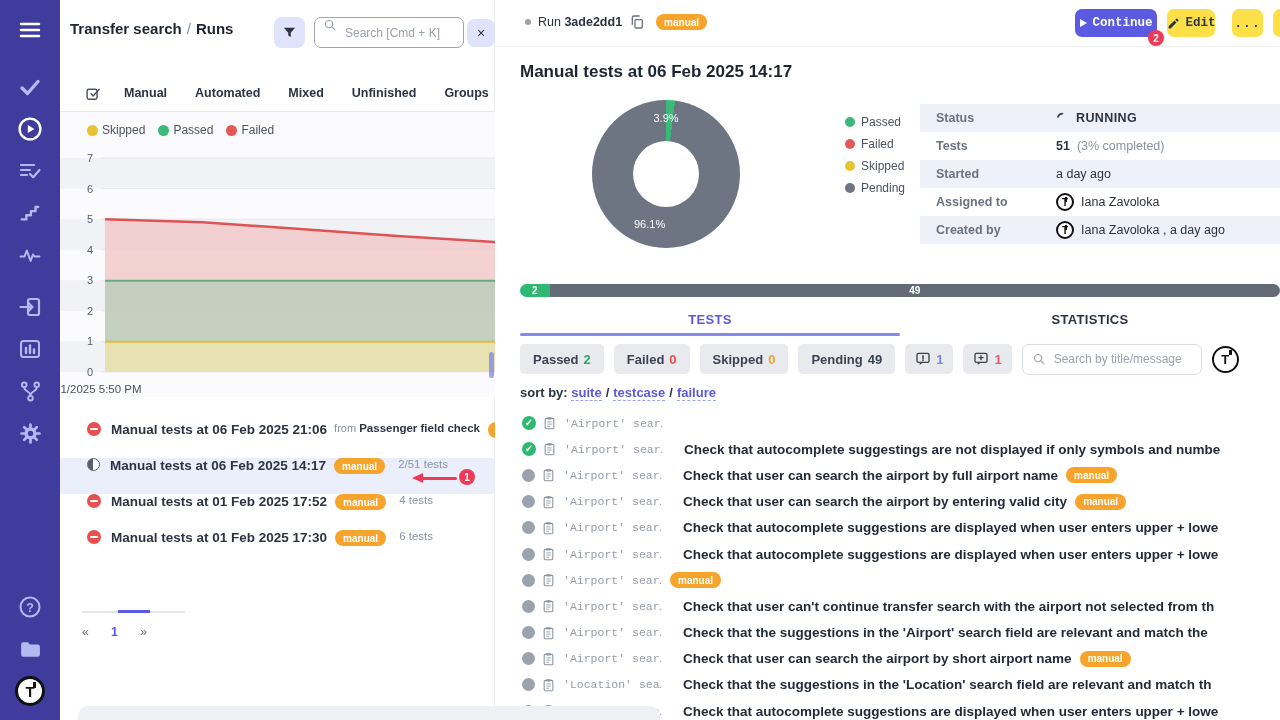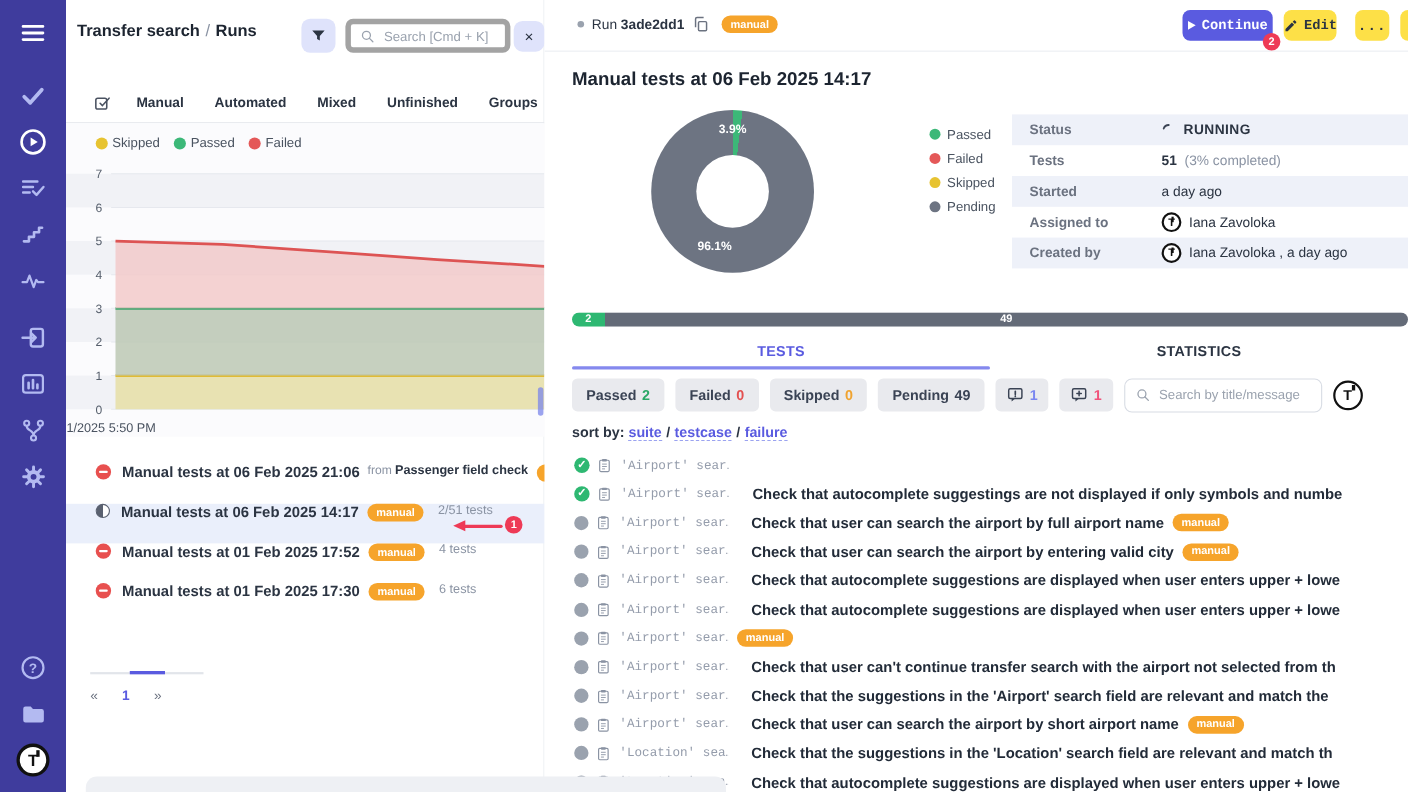--- a/index.html
+++ b/index.html
@@ -14,22 +14,22 @@
   .sb-spacer{flex:1;}
   .sb-logo{width:30px;height:30px;border-radius:50%;background:#fff;border:3px solid #111;
     display:flex;align-items:center;justify-content:center;font-weight:bold;font-size:15px;color:#111;position:relative;}
   .sb-logo i{position:absolute;right:6px;top:3px;width:3px;height:6px;background:#111;}
   
   .left-panel{position:absolute;left:60px;top:0;width:435px;height:720px;background:#fff;border-right:1px solid #eceef2;}
   .lp-breadcrumb{position:absolute;left:10px;top:20px;font-size:15px;font-weight:bold;color:#1c2430;}
   .lp-breadcrumb .slash{color:#8a93a3;font-weight:normal;margin:0 5px;}
   .btn-filter{position:absolute;left:214px;top:17px;width:31px;height:31px;border-radius:8px;background:#dfe3fb;
     display:flex;align-items:center;justify-content:center;cursor:pointer;}
-  .lp-search{position:absolute;left:254px;top:17px;width:150px;height:31px;border:5px solid #a3a3a3;border-radius:7px;
-    background:#fff;display:flex;align-items:center;padding:0 8px;gap:6px;}
+  .lp-search{position:absolute;left:254px;top:17px;width:150px;height:31px;border:1px solid #a3a3a3;border-radius:7px;
+    background:#fff;display:flex;padding:0 8px;gap:6px;}
   .lp-search input{border:none;outline:none;width:100px;font-size:12px;color:#2a3342;font-family:"Liberation Sans",sans-serif;background:transparent;}
   .lp-search input::placeholder{color:#9aa2ae;}
   .btn-x{position:absolute;left:407px;top:19px;width:28px;height:28px;border-radius:8px;background:#dfe3fb;
     display:flex;align-items:center;justify-content:center;font-size:14px;color:#2a3342;cursor:pointer;}
   .lp-tabs{position:absolute;left:0;top:75px;width:435px;height:37px;display:flex;align-items:center;
     border-bottom:1px solid #e7e9ee;padding-left:25px;gap:0;}
   .lp-tab{font-size:12.5px;font-weight:bold;color:#2b3442;cursor:pointer;}
   .lp-tabs .sel-icon{margin-right:22px;cursor:pointer;display:flex;}
   .lp-tab+.lp-tab{margin-left:28px;}
   .chart-section{position:absolute;left:0;top:112px;width:435px;height:285px;background:#fbfbfd;}
@@ -77,21 +77,21 @@
   .btn-continue .play{width:0;height:0;border-top:4.5px solid transparent;border-bottom:4.5px solid transparent;border-left:7px solid #fff;}
   .btn-light{background:#fde047;color:#2b3442;text-align:right;}
   .btn-edit{left:672px;width:48px;}
   .btn-more{left:737px;width:31px;font-size:13px;letter-spacing:1px;}
   .btn-partial{left:778px;width:20px;}
   .rp-title{position:absolute;left:25px;top:62px;font-size:17px;font-weight:bold;color:#1c2430;}
   
   .donut{position:absolute;left:97px;top:100px;width:148px;height:148px;border-radius:50%;}
   .donut::after{content:"";position:absolute;left:50%;top:50%;width:66px;height:66px;border-radius:50%;
     background:#fff;transform:translate(-50%,-50%);}
-  .donut-label{position:absolute;color:#fff;font-size:11px;font-weight:bold;z-index:2;}
+  .donut-label{position:absolute;color:#fff;font-size:11px;font-weight:normal;z-index:2;}
   .dl-top{left:50%;top:12px;transform:translateX(-50%);}
   .dl-bottom{left:42px;top:118px;}
   .donut-legend{position:absolute;left:350px;top:115px;display:flex;flex-direction:column;gap:8px;}
   .donut-legend .cl-item{gap:6px;}
   .dot.sm{width:10px;height:10px;}
   
   .details{position:absolute;left:425px;top:104px;width:360px;}
   .d-row{height:28px;display:flex;align-items:center;padding-left:16px;}
   .d-row.alt{background:#eef1f9;}
   .d-label{width:120px;font-size:12.5px;color:#6b7280;font-weight:bold;flex:none;}

